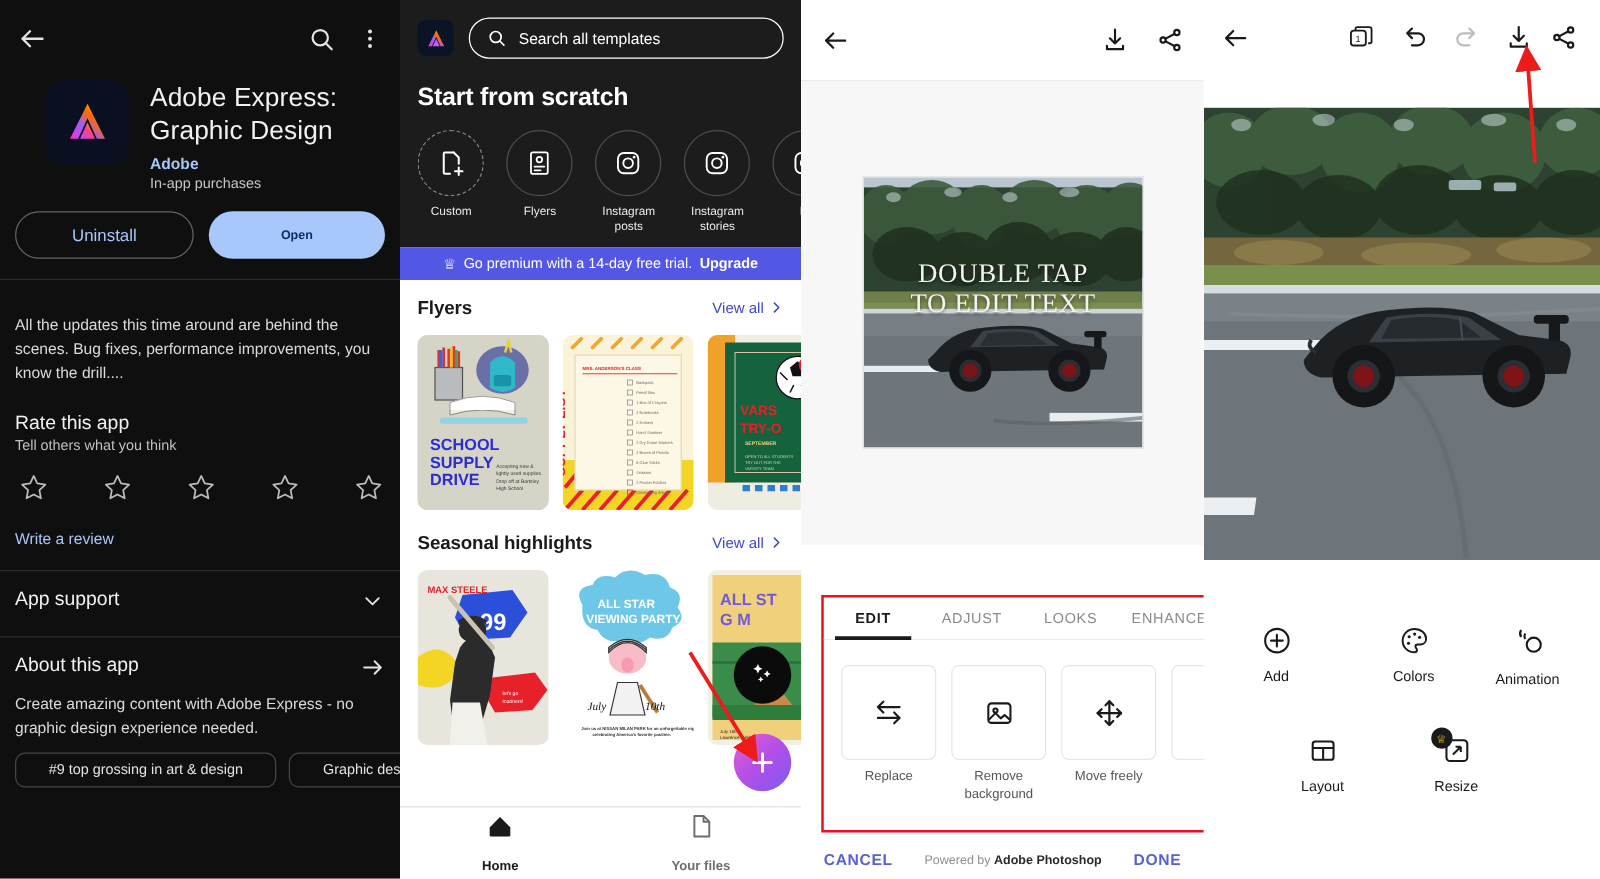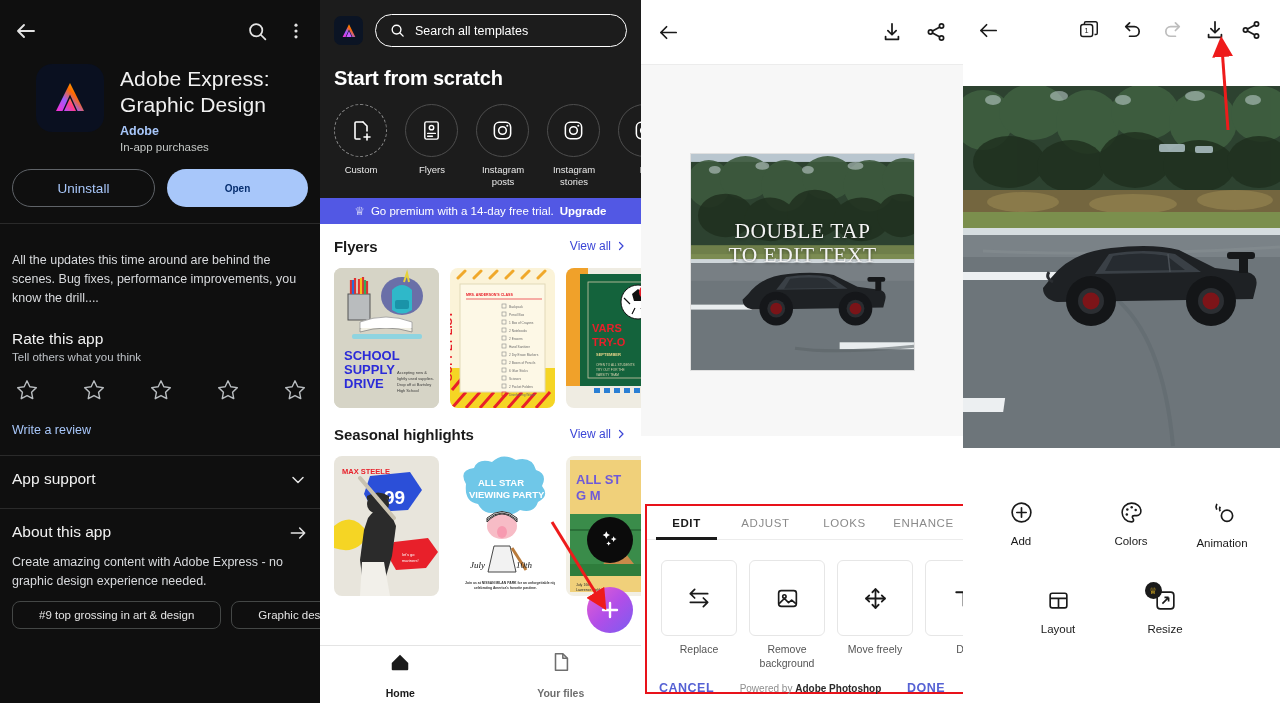--- a/index.html
+++ b/index.html
@@ -101,29 +101,29 @@
     left: 587px; top: 587px; display: flex; align-items: center; justify-content: center;
     color: #fff; font-size: 28px; line-height: 0; z-index: 7;
   }
 
   
   .p3 { width: 322px; height: 703px; flex: none; background: #fff; position: relative; overflow: hidden; }
   .p3-topbar { height: 64px; background: #fff; display: flex; align-items: center; padding: 0 16px; }
   .p3-topbar .sp { flex: 1; }
   .p3-canvaswrap { background: #f7f7f7; height: 372px; position: relative; border-top: 1px solid #ececec;}
   .p3-canvas {
-    position: absolute; left: 49px; top: 88px; width: 225px; height: 218px; overflow: hidden;
+    position: absolute; left: 49px; top: 76px; width: 225px; height: 218px; overflow: hidden;
     border: 1px solid #e0e0e0;
   }
   .ov-text {
     position: absolute; left: 50%; top: 41%; transform: translate(-50%,-50%);
     color: #f3f3f3; font-family: "Liberation Serif", serif; font-size: 21.5px; letter-spacing: .5px;
     white-space: nowrap; text-align: center; line-height: 1.12; text-shadow: 0 1px 3px rgba(0,0,0,.45);
   }
-  .tools-box { position: absolute; left: 4px; top: 476px; width: 320px; height: 190px; border: 2.5px solid #e8121a; background:#fff;margin-top:28px;}
+  .tools-box { position: absolute; left: 16px; top: 476px; width: 320px; height: 190px; border: 2.5px solid #e8121a; background:#fff;}
   .tabs { display: flex; height: 34px; align-items: center; border-bottom: 1px solid #ececec; }
   .tab { flex: 1; text-align: center; font-size: 11.5px; color: #8a8a8a; letter-spacing: .6px; position: relative; height: 34px; line-height: 34px;}
   .tab.active { color: #1a1a1a; font-weight: 700; }
   .tab.active:after { content: ""; position: absolute; left: 12%; right: 12%; bottom: 0; height: 2.5px; background: #1a1a1a; }
   .tool-strip { display: flex; gap: 12px; padding: 20px 0 0 14px; }
   .tool { width: 76px; flex: none; text-align: center; }
   .tool-sq {
     width: 76px; height: 76px; border: 1px solid #e6e6e6; border-radius: 6px;
     display: flex; align-items: center; justify-content: center; background: #fff;
   }

